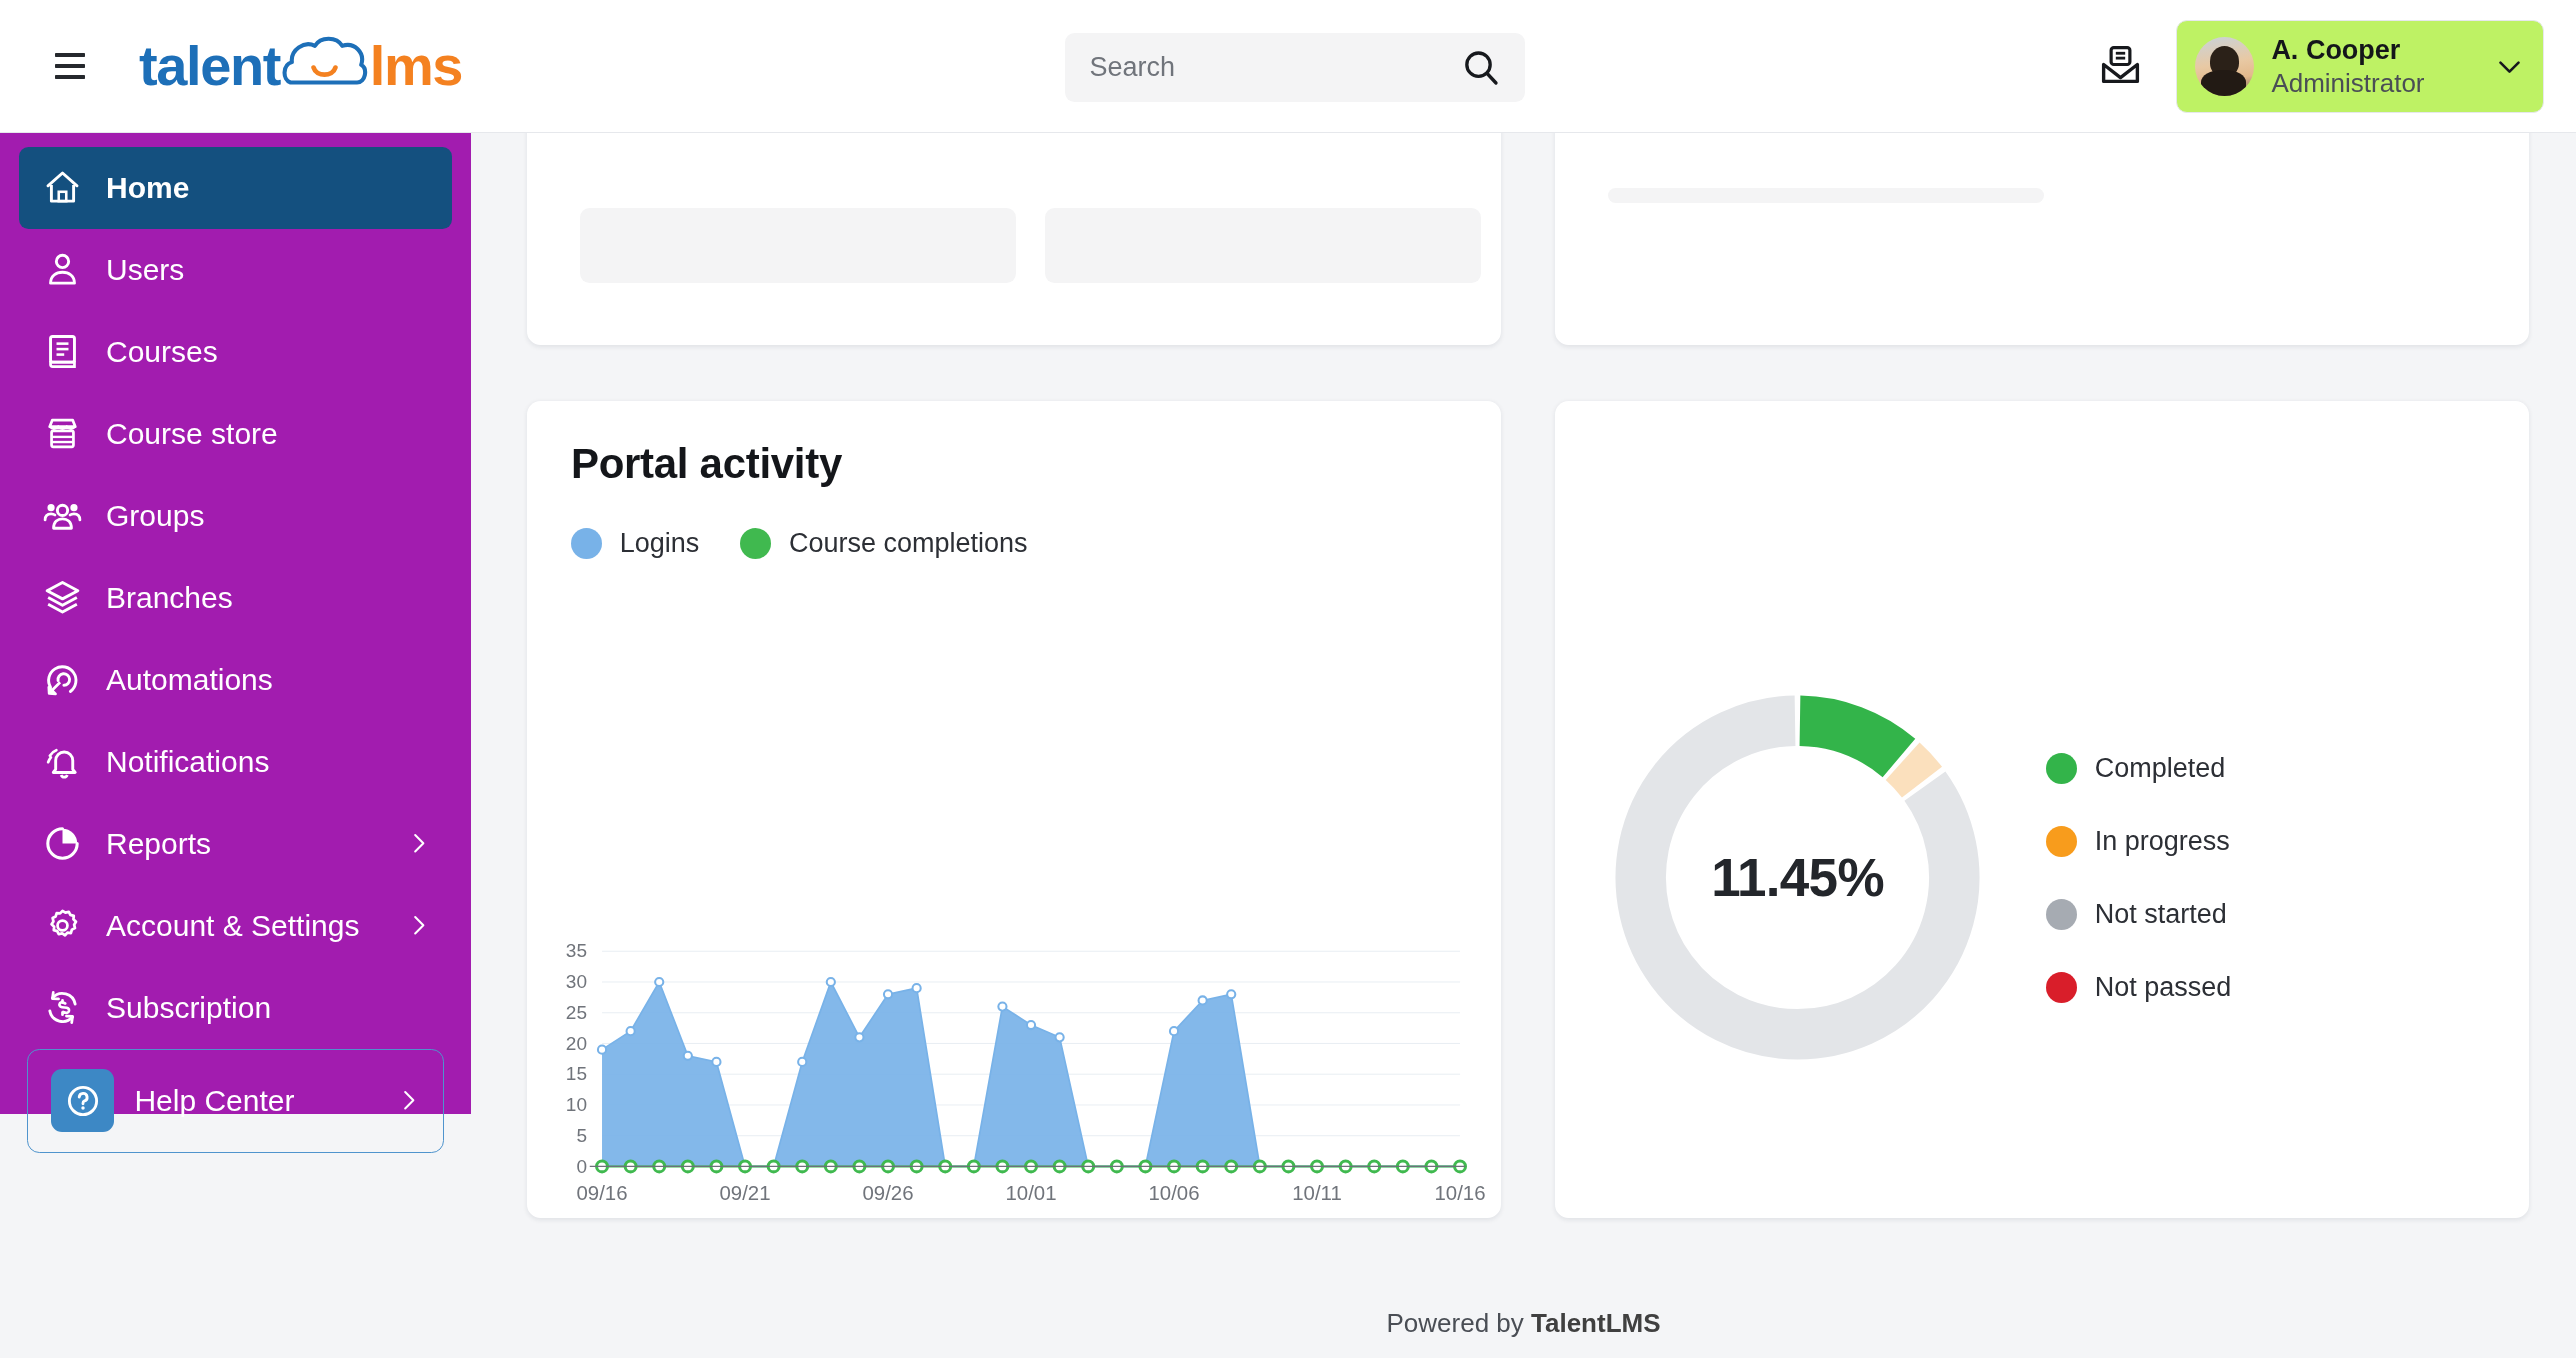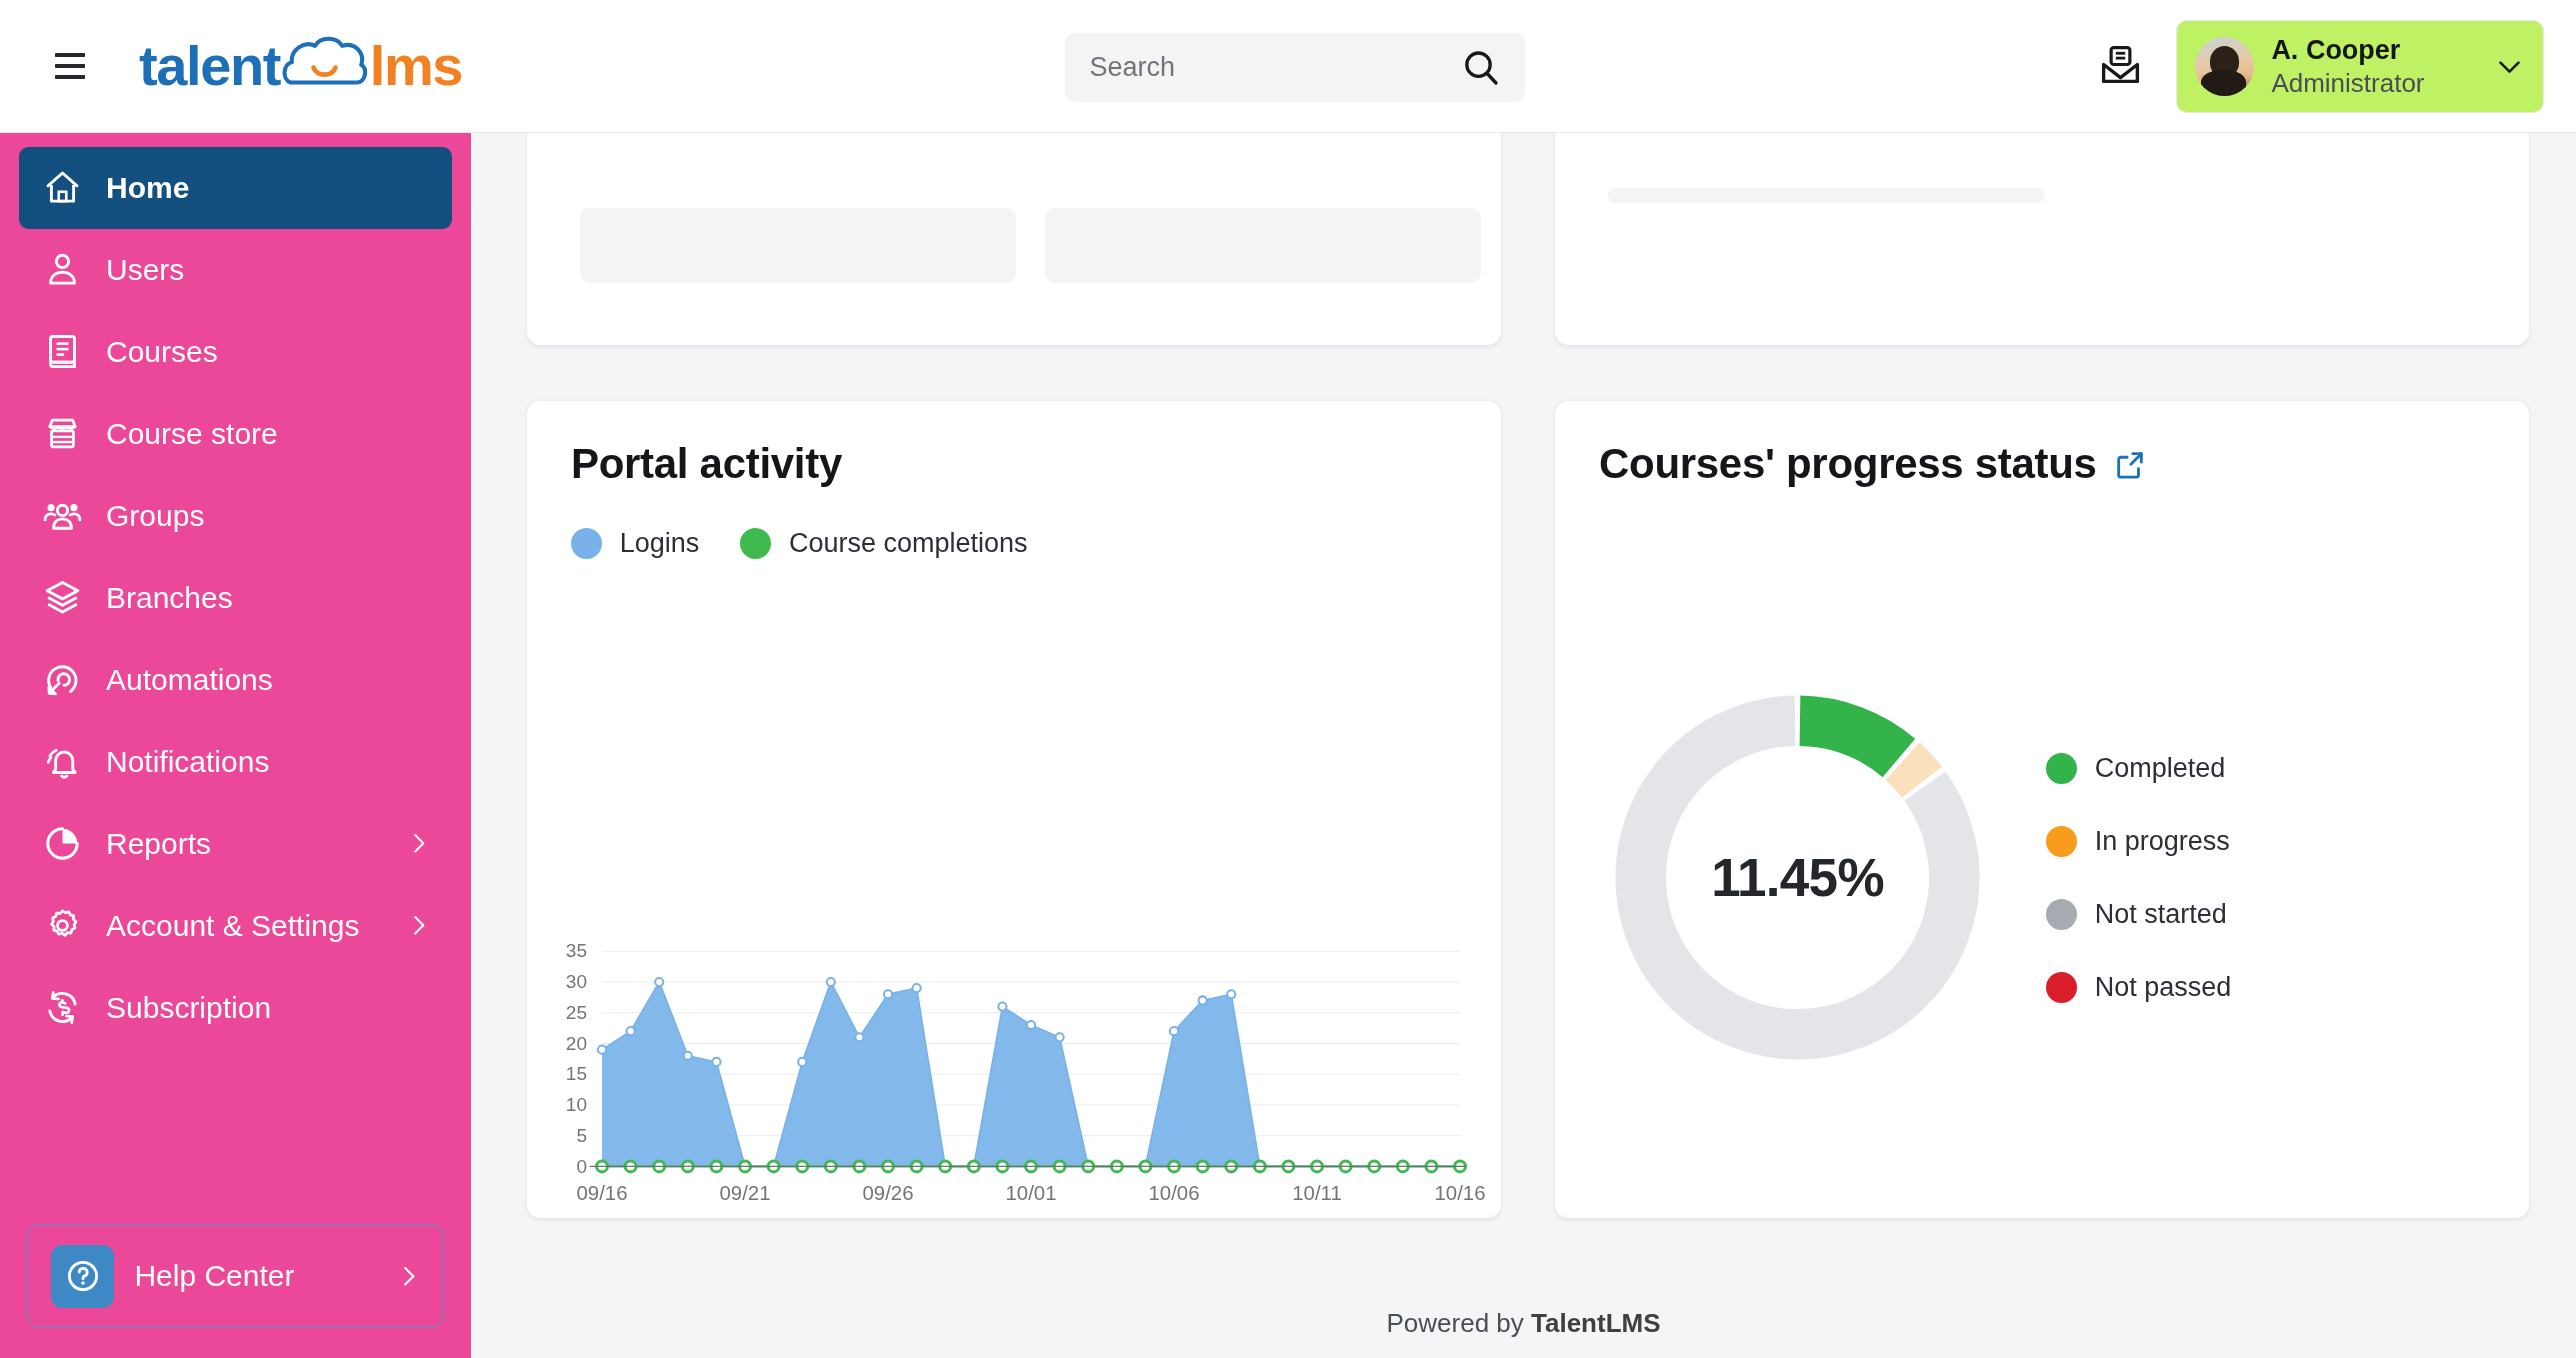--- a/index.html
+++ b/index.html
@@ -68,22 +68,22 @@
     width: 45px; height: 26px; border-radius: 46% 46% 0 0; background: #221a14;
   }
   .user-text { display: flex; flex-direction: column; justify-content: center; gap: 2.7px; }
   .user-name { font-size: 27px; font-weight: 700; color: #14161a; line-height: 1.15; }
   .user-role { font-size: 26px; color: #4a4e55; line-height: 1.15; }
   .chev-down { margin-left: auto; width: 31px; height: 31px; }
 
   
   .sidebar {
     position: absolute; top: 133px; left: 0;
-    width: 471px; height: 1225px;
-    background: #ec4899;
+    width: 471px; height: 981px;
+    background: #a21caf;
     display: flex; flex-direction: column;
   }
   .nav { padding: 13.6px 19px 0 19px; }
   .nav-item {
     height: 82px; display: flex; align-items: center;
     padding: 0 22px; border-radius: 9.5px; cursor: pointer;
     color: #ffffff; gap: 23px;
   }
   .nav-item.active { background: #14507f; }
   .nav-icon { width: 42px; height: 42px; flex: none; display: flex; align-items: center; justify-content: center; }
@@ -462,28 +462,20 @@
           <text x="530" y="384" text-anchor="middle" font-family="&quot;Liberation Sans&quot;, sans-serif" font-size="30" fill="#70747b">09/26</text>
           <text x="740" y="384" text-anchor="middle" font-family="&quot;Liberation Sans&quot;, sans-serif" font-size="30" fill="#70747b">10/01</text>
           <text x="950" y="384" text-anchor="middle" font-family="&quot;Liberation Sans&quot;, sans-serif" font-size="30" fill="#70747b">10/06</text>
           <text x="1160" y="384" text-anchor="middle" font-family="&quot;Liberation Sans&quot;, sans-serif" font-size="30" fill="#70747b">10/11</text>
           <text x="1370" y="384" text-anchor="middle" font-family="&quot;Liberation Sans&quot;, sans-serif" font-size="30" fill="#70747b">10/16</text>
         </svg>
     </div>
   </div>
 
   <div class="card panel-progress">
-    <div class="panel-head">
-      <div class="panel-title">Courses' progress status</div>
-      <svg class="ext-link-icon" viewBox="0 0 24 24">
-        <path d="M14 4 H20 V10" fill="none" stroke="#1b72b8" stroke-width="2" stroke-linecap="round" stroke-linejoin="round"></path>
-        <line x1="20" y1="4" x2="12.6" y2="11.4" stroke="#1b72b8" stroke-width="2" stroke-linecap="round"></line>
-        <path d="M18 14.5 V19 A1.5 1.5 0 0 1 16.5 20.5 H5.5 A1.5 1.5 0 0 1 4 19 V8 A1.5 1.5 0 0 1 5.5 6.5 H10" fill="none" stroke="#1b72b8" stroke-width="2" stroke-linecap="round" stroke-linejoin="round"></path>
-      </svg>
-    </div>
 
     <div class="donut-wrap">
       <div class="donut">
         <svg id="donut-svg" viewBox="0 0 600 600" width="409" height="409">
             <path d="M 303.61268298171876 70.02837452921807 A 230 230 0 0 1 448.8228711609722 124.63822246736697" fill="none" stroke="#33b44a" stroke-width="74"></path>
             <path d="M 454.2576826034456 129.39939227008998 A 230 230 0 0 1 482.61779168900216 160.17603153024075" fill="none" stroke="#fbe0bd" stroke-width="74"></path>
             <path d="M 486.91965781961164 165.98118967622753 A 230 230 0 1 1 296.38731701828124 70.02837452921807" fill="none" stroke="#e3e5e8" stroke-width="74"></path>
           </svg>
         <div class="donut-center">11.45%</div>
       </div>

